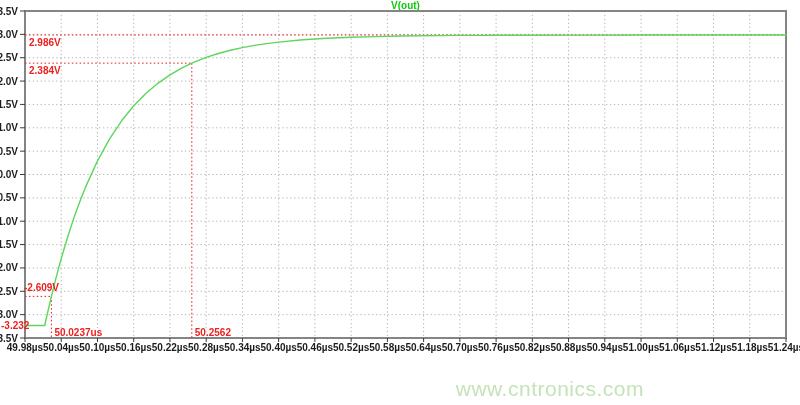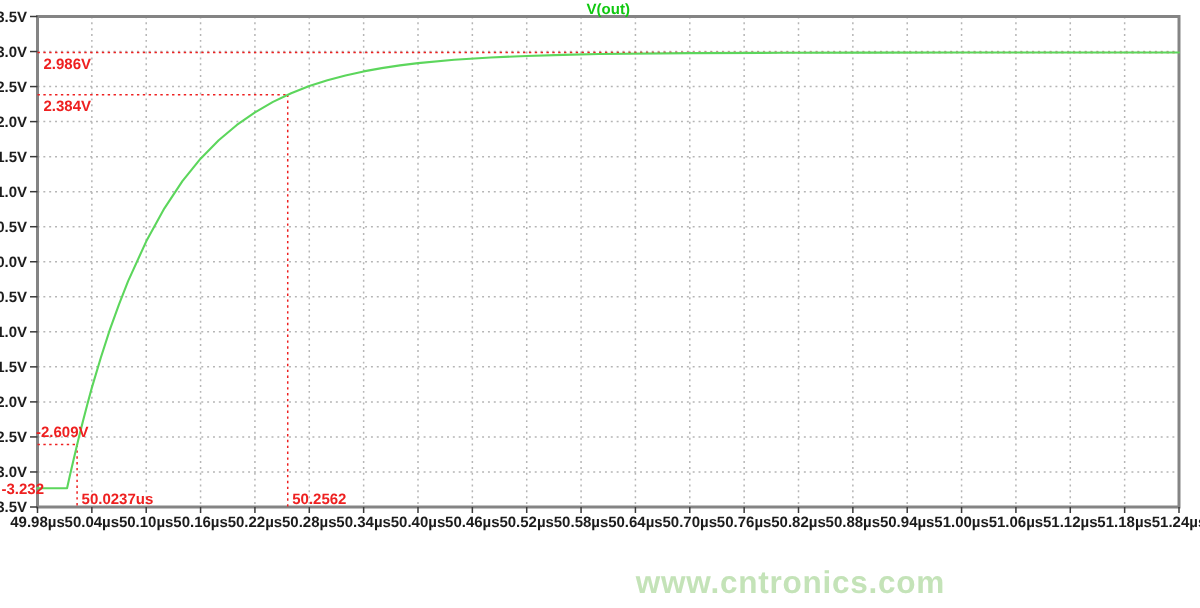--- a/index.html
+++ b/index.html
@@ -27,24 +27,24 @@
   .cursor-lbl {
     font-size: 10px;
     font-weight: bold;
   }
   .plot-title {
     font-size: 10px;
     font-weight: bold;
   }
   .watermark {
     position: absolute;
-    right: 18px;
+    right: 4px;
     bottom: 4px;
     font-size: 21px;
-    font-weight: 700;
+    font-weight: 400;
     letter-spacing: 0.5px;
   }
 </style>
 </head>
 <body>
 
 <div class="stage">
   <svg id="plot" width="800" height="405" viewBox="0 0 800 405">
     <g id="grid-layer">
         <line x1="61.23809523809646" y1="11" x2="61.23809523809646" y2="338" stroke="#b5b5b5" stroke-width="1" stroke-dasharray="1.3 2.6"></line>

